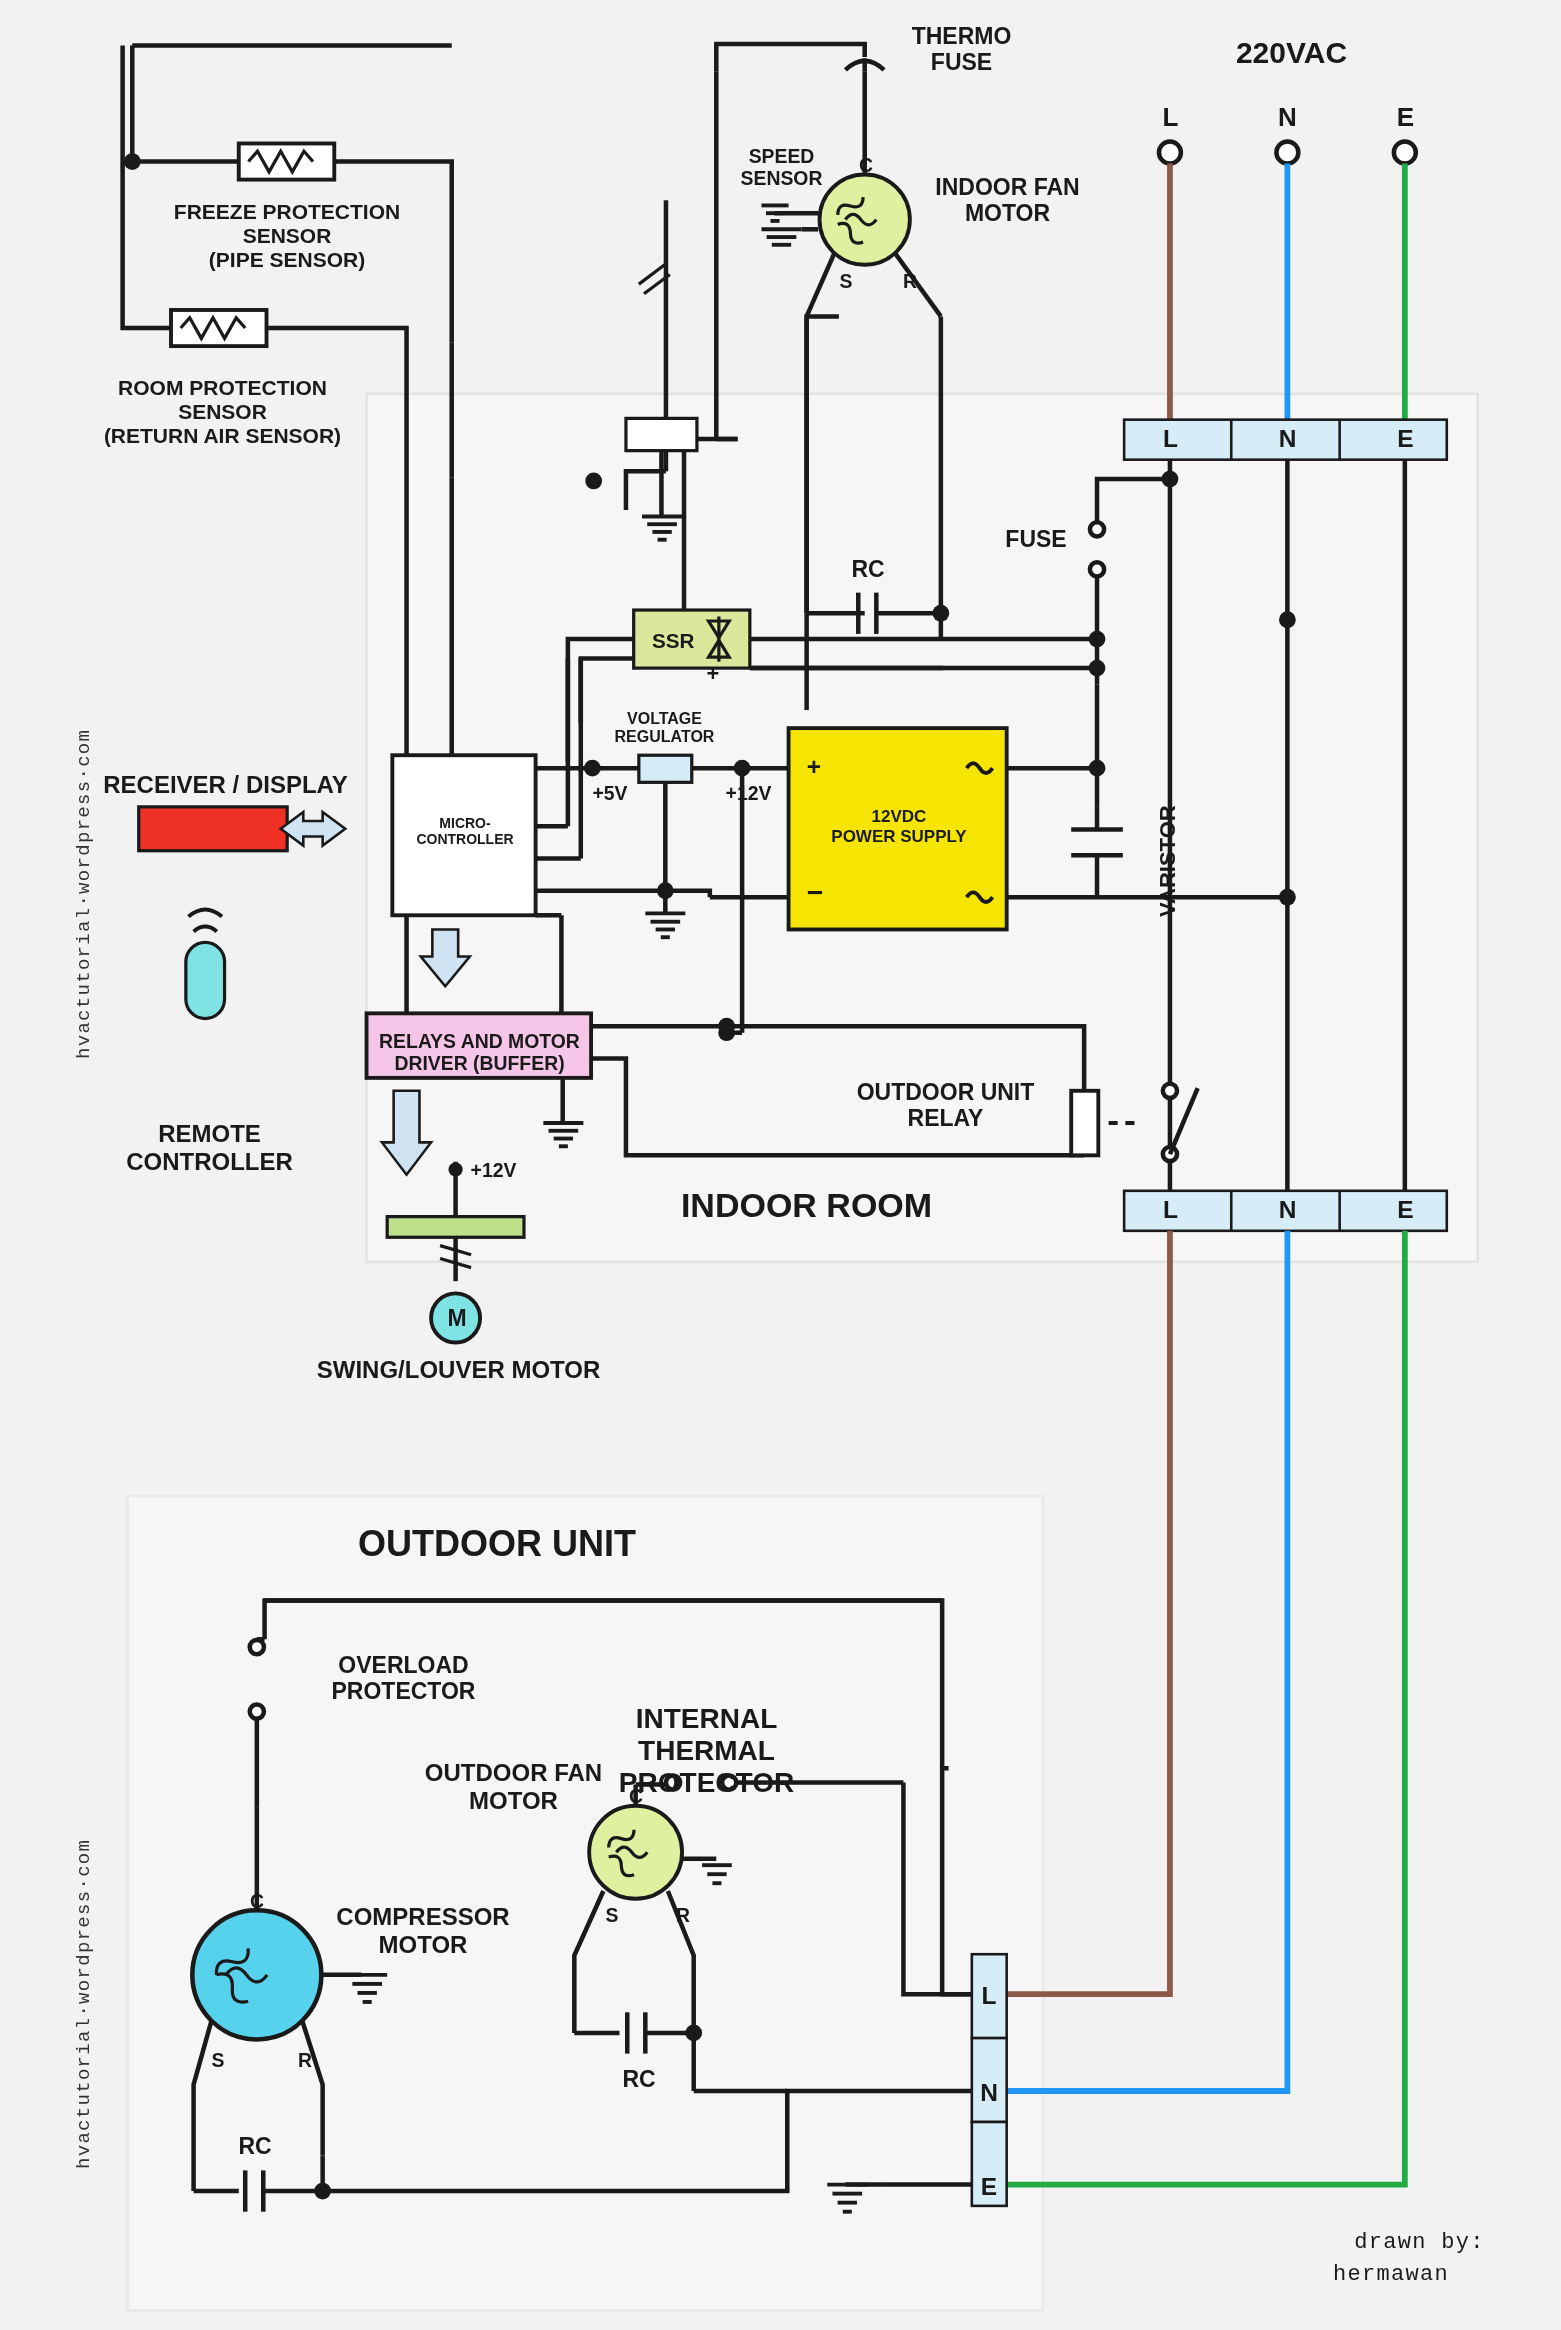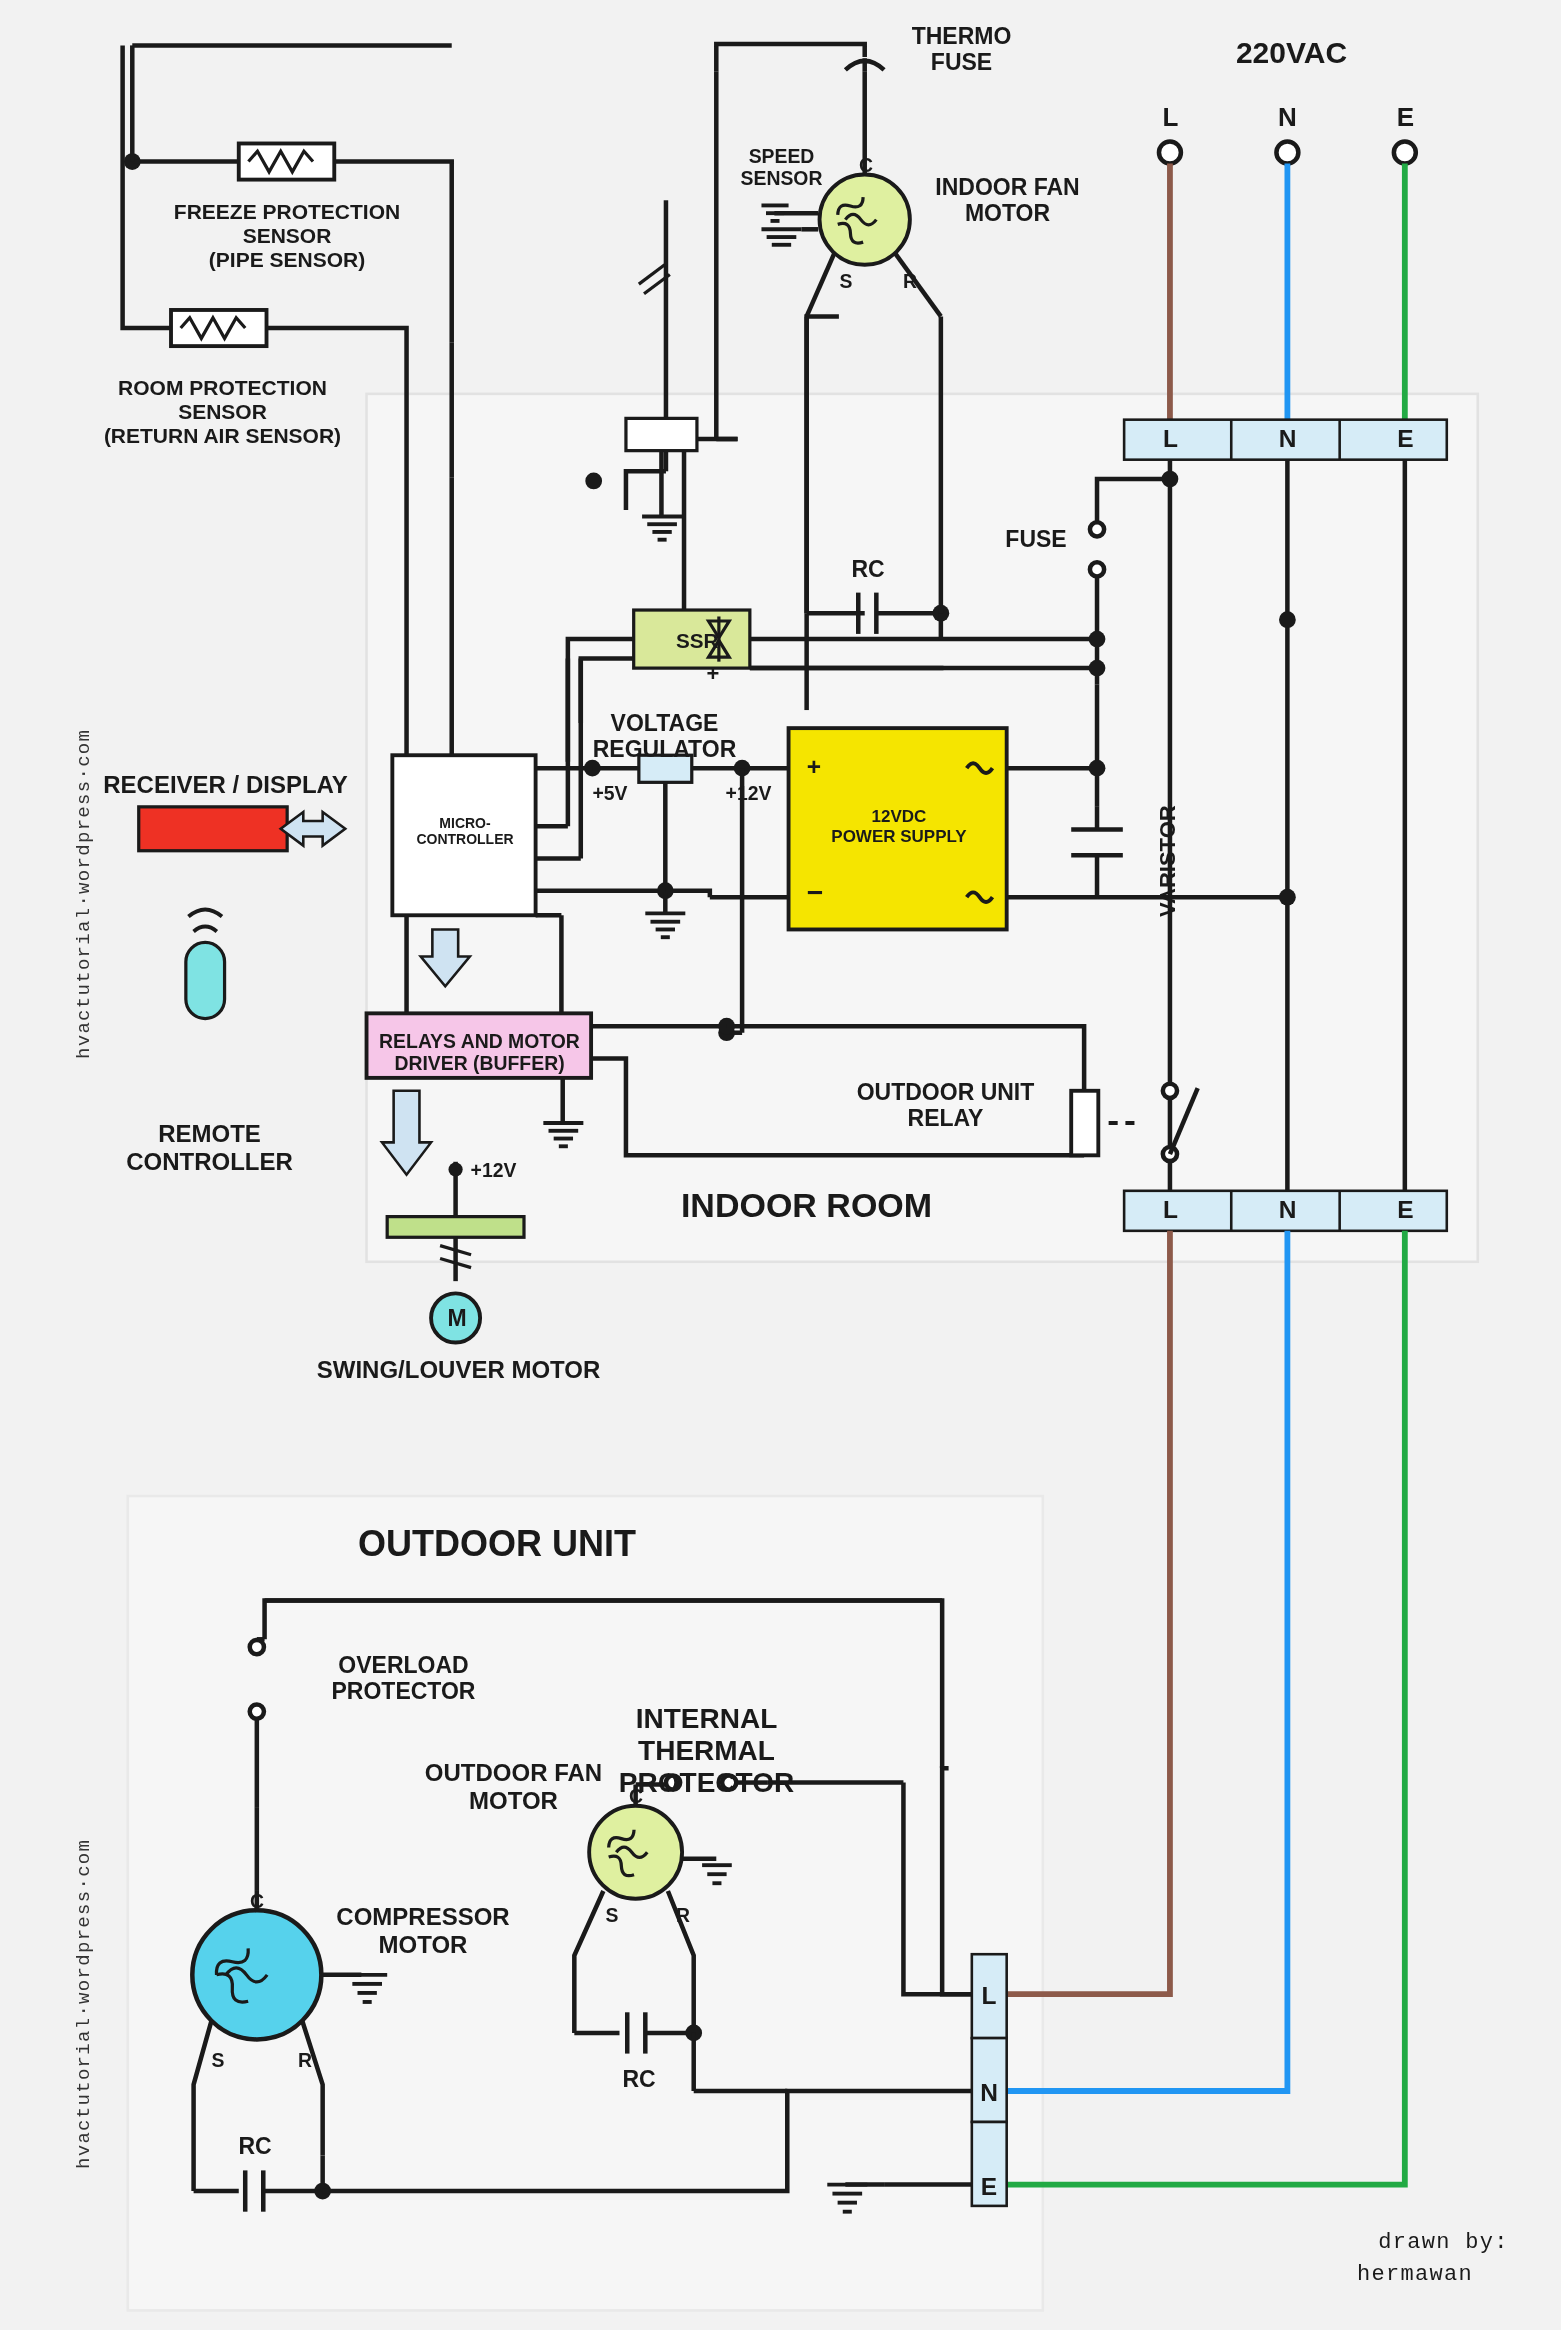--- a/index.html
+++ b/index.html
@@ -14,21 +14,21 @@
   svg.diagram { position:absolute; left:0; top:0; width:1561px; height:2330px; }
   .lbl {
     position:absolute;
     font-family:"Liberation Sans", sans-serif;
     font-weight:bold;
     color:#1a1a1a;
     line-height:1.15;
     white-space:pre;
     text-align:center;
   }
-  .lbl.left { text-align:left;margin-left:24px; }
+  .lbl.left { text-align:left; }
   .mono {
     font-family:"Liberation Mono", monospace;
     font-weight:normal;
     letter-spacing:1.3px;
   }
   .vert {
     transform-origin: 0 0;
   }
 </style>
 </head>
@@ -404,21 +404,21 @@
 <div class="lbl" style="left:917px; top:174px; width:181px; font-size:23px;">INDOOR FAN
 MOTOR</div>
 <div class="lbl" style="left:853px; top:154px; width:26px; font-size:19.4px;">C</div>
 <div class="lbl" style="left:833px; top:270px; width:26px; font-size:19.4px;">S</div>
 <div class="lbl" style="left:897px; top:270px; width:26px; font-size:19.4px;">R</div>
 
 <div class="lbl" style="left:991px; top:526px; width:90px; font-size:23px;">FUSE</div>
 <div class="lbl" style="left:839px; top:556px; width:58px; font-size:23px;">RC</div>
 <div class="lbl left" style="left:652px; top:629px; width:65px; font-size:20.7px;">SSR</div>
 
-<div class="lbl" style="left:584px; top:710px; width:161px; font-size:23px;">VOLTAGE
+<div class="lbl" style="left:584px; top:710px; width:161px; font-size:16px;">VOLTAGE
 REGULATOR</div>
 <div class="lbl" style="left:581px; top:782px; width:58px; font-size:19.4px;">+5V</div>
 <div class="lbl" style="left:713px; top:782px; width:71px; font-size:19.4px;">+12V</div>
 
 <div class="lbl" style="left:810px; top:807px; width:178px; font-size:17px;">12VDC
 POWER SUPPLY</div>
 
 <div class="lbl vert" style="left:1155px; top:917px; width:194px; font-size:22px; transform:rotate(-90deg); text-align:left;">VARISTOR</div>
 
 <div class="lbl" style="left:394px; top:815px; width:142px; font-size:14px;">MICRO-

